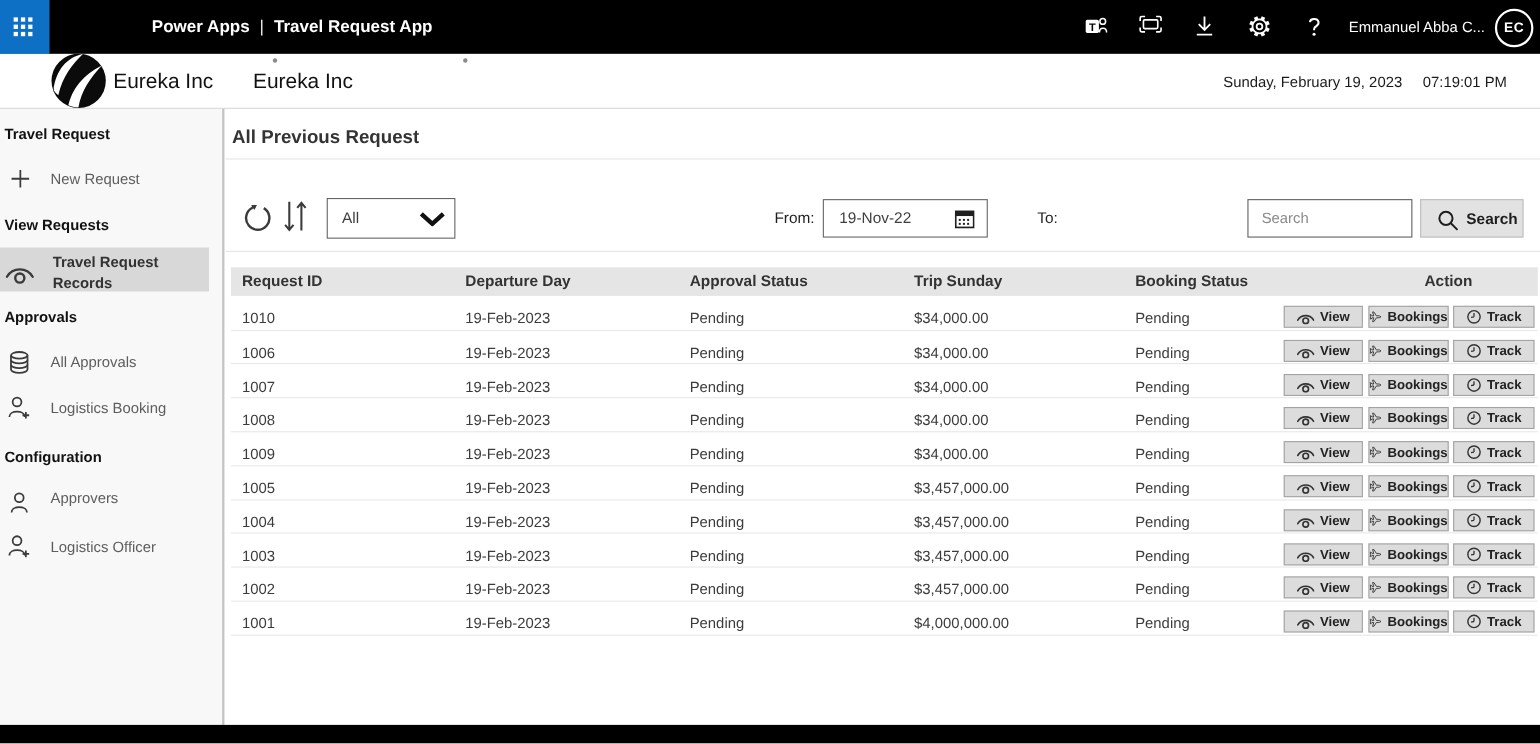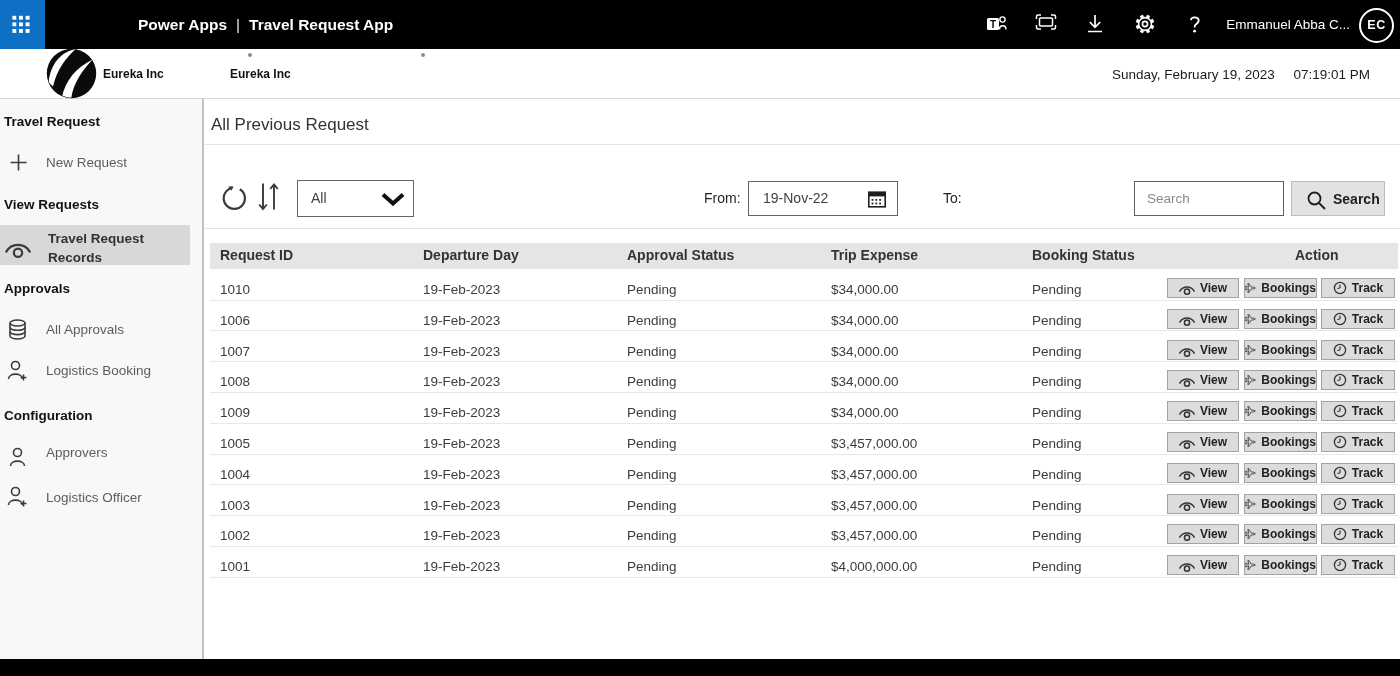--- a/index.html
+++ b/index.html
@@ -16,35 +16,35 @@
     font-size:15.5px; font-weight:700; }
   #apptitle .sep { font-weight:400; padding:0 9px; color:#e8e8e8; }
   #username { top:0; height:49px; line-height:50px; right:50px; color:#fff; font-size:13.5px; }
   #avatar { left:1359px; top:8px; width:35px; height:35px; border:2px solid #fff;
     border-radius:50%; color:#fff; font-size:12.5px; font-weight:700;
     text-align:center; line-height:31px; letter-spacing:0.5px; }
 
   
   #hdr { left:0; top:49px; width:1400px; height:50px; background:#fff;
     border-bottom:1px solid #d4d4d4; }
-  .eureka { top:49px; height:32px; line-height:51px; font-size:12px; font-weight:700; color:#111; }
+  .eureka { top:49px; height:32px; line-height:51px; font-size:19px; font-weight:400; color:#111; }
   .hdot { width:4px; height:4px; border-radius:50%; background:#8b8b8b; top:53px; }
   #datetime { top:49px; right:30px; height:50px; line-height:52px; font-size:13.5px; color:#1b1b1b; }
 
   
   #side { left:0; top:99px; width:204px; height:560px; background:#f8f8f8;
     border-right:2px solid #c2c2c2; }
   .shead { left:4px; font-size:13.5px; font-weight:700; color:#121212; }
   .sitem { left:46px; font-size:13.5px; color:#5d5d5d; }
   #navsel { left:0; top:126px; width:190px; height:40px; background:#d8d8d8; }
   #navseltext { left:48px; top:130px; font-size:13.5px; font-weight:700; color:#323232; line-height:19px; }
 
   
   #main { left:205px; top:99px; width:1195px; height:560px; background:#fff; }
-  #ptitle { left:6px; top:16px; font-size:17px; font-weight:400; color:#333; }
+  #ptitle { left:6px; top:16px; font-size:17px; font-weight:700; color:#333; }
   .hline { left:0; width:1195px; height:1px; background:#e4e4e4; }
 
   .ctlbox { border:1.5px solid #646464; background:#fff; }
   #ddall { left:92px; top:81px; width:117px; height:37px; }
   #ddall span { position:absolute; left:13px; top:9px; font-size:14px; color:#3f3f3f; }
   .lbl { font-size:14px; color:#1f1f1f; }
   #datebox1 { left:543px; top:82px; width:150px; height:35px; }
   #datebox2 { left:761px; top:82px; width:150px; height:35px; }
   .dtext { position:absolute; left:14px; top:8px; font-size:14px; color:#3f3f3f; }
   #searchbox { left:929px; top:82px; width:150px; height:35px; border:1.5px solid #606060; }
@@ -250,21 +250,21 @@
           <circle cx="8.5" cy="8.5" r="6" fill="none" stroke="#1e1e1e" stroke-width="1.8"></circle>
 <path d="M13,13 L19,19" stroke="#1e1e1e" stroke-width="1.8"></path>
         </svg>
         <span>Search</span>
       </div>
 
     <div id="thead" class="abs">
       <div class="th" style="left:10px;">Request ID</div>
       <div class="th" style="left:213px;">Departure Day</div>
       <div class="th" style="left:417px;">Approval Status</div>
-      <div class="th" style="left:621px;">Trip Expense</div>
+      <div class="th" style="left:621px;">Trip Sunday</div>
       <div class="th" style="left:822px;">Booking Status</div>
       <div class="th" style="left:1085px;">Action</div>
     </div>
     <div class="trow" style="top:170.5px;">
   <div class="td" style="left:10px;">1010</div>
   <div class="td" style="left:213px;">19-Feb-2023</div>
   <div class="td" style="left:417px;">Pending</div>
   <div class="td" style="left:621px;">$34,000.00</div>
   <div class="td" style="left:822px;">Pending</div>
   <div class="abtn" style="left:957px; width:72px;">

